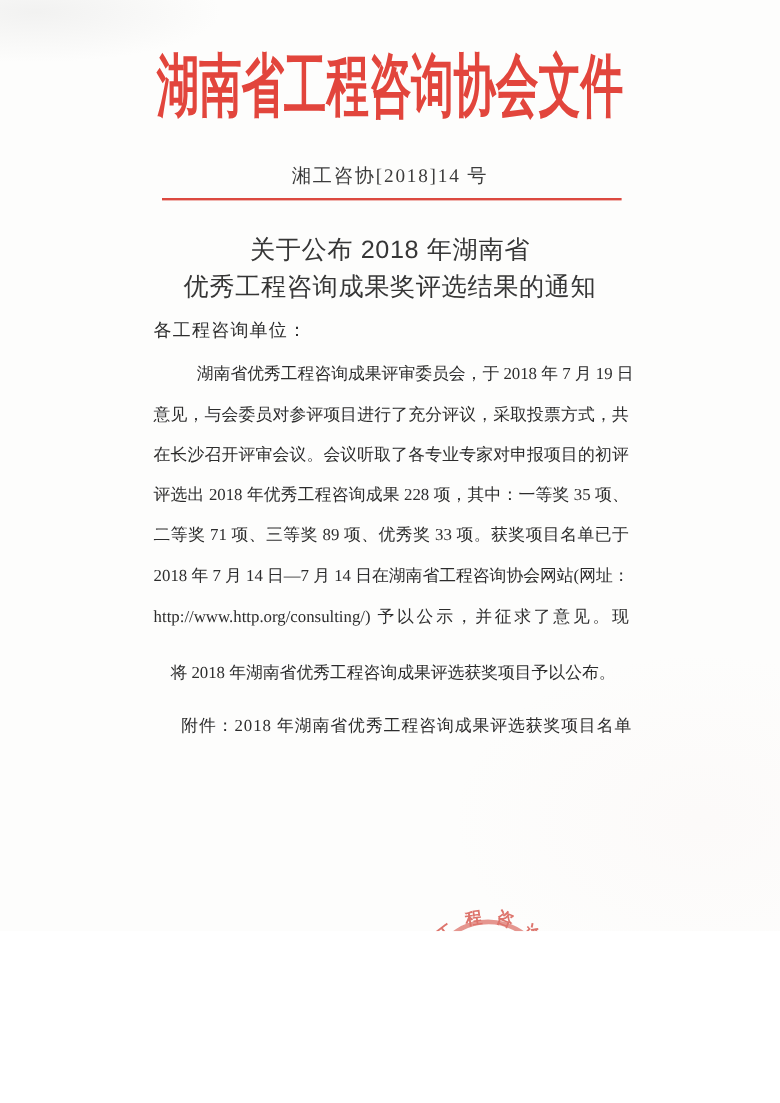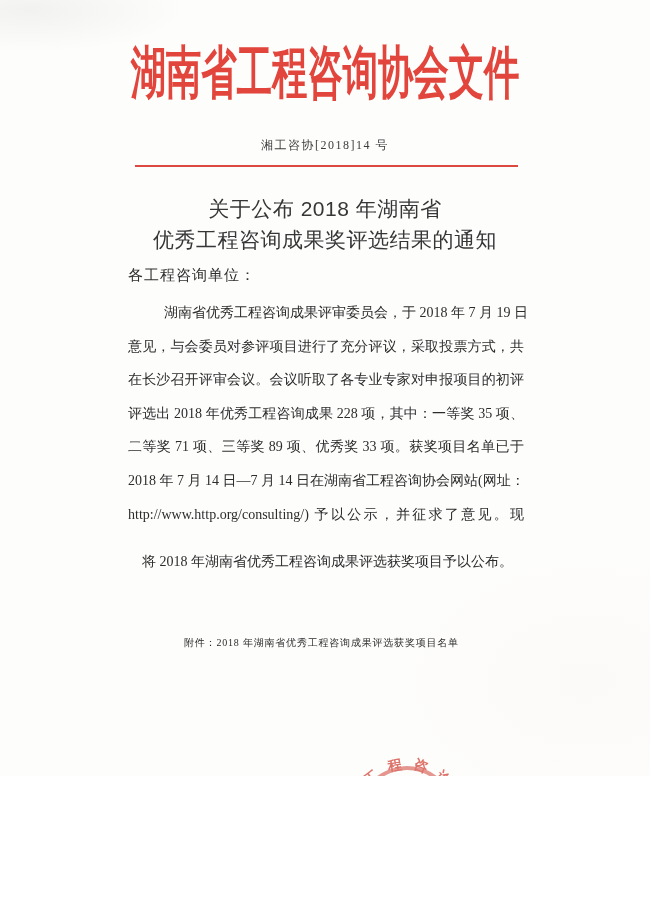--- a/index.html
+++ b/index.html
@@ -14,21 +14,21 @@
   }
   .letterhead{
     position:absolute; top:42px; left:0; width:100%;
     text-align:center; white-space:nowrap;
     font-size:57px; font-weight:bold; line-height:62px;
     transform:scaleX(0.62); transform-origin:50% 50%;
     letter-spacing:0px;
   }
   .doc-number{
     position:absolute; top:137px; left:0; width:100%;
-    text-align:center; font-size:12px; letter-spacing:1.5px; color:#3c3c3c;
+    text-align:center; font-size:16px; letter-spacing:1.5px; color:#3c3c3c;
   }
   .red-rule{ position:absolute; top:165px; left:135px; width:383px; height:2px; }
   .doc-title{
     position:absolute; top:193px; left:0; width:100%;
     text-align:center;
     font-family:"Liberation Sans","DejaVu Sans",sans-serif;
     font-weight:400; font-size:21px; line-height:31px; color:#363636;
     letter-spacing:0.5px;
   }
   .salutation{ position:absolute; top:266px; left:128px; font-size:15px; color:#2e2e2e; letter-spacing:1px;}
@@ -36,22 +36,22 @@
   .body-line{
     display:block; width:396px; line-height:33.6px; font-size:14px; color:#2c2c2c;
     text-align:justify; text-align-last:justify; white-space:nowrap;
   }
   .body-line.first{ text-indent:36px; }
   .body-line-final{
     position:absolute; top:545px; left:142px; width:400px;
     line-height:33.6px; font-size:14px; color:#2c2c2c; white-space:nowrap;
   }
   .attachment{
-    position:absolute; top:636px; left:151px; font-size:10px; color:#2c2c2c;
-    letter-spacing:0.8px; white-space:nowrap;margin-left:33px;
+    position:absolute; top:596px; left:151px; font-size:14px; color:#2c2c2c;
+    letter-spacing:0.8px; white-space:nowrap;
   }
   .signature{ position:absolute; top:795px; left:347px; font-size:15px; color:#3a3a3a; letter-spacing:1px; white-space:nowrap;}
   .sig-date{ position:absolute; top:873px; left:352px; font-size:15px; color:#3a3a3a; letter-spacing:0.5px; white-space:nowrap;}
   .seal{
     position:absolute; left:329px; top:751px; width:160px; height:160px;
     opacity:.82; mix-blend-mode:multiply; filter:blur(.3px);
   }
 </style>
 </head>
 <body>

